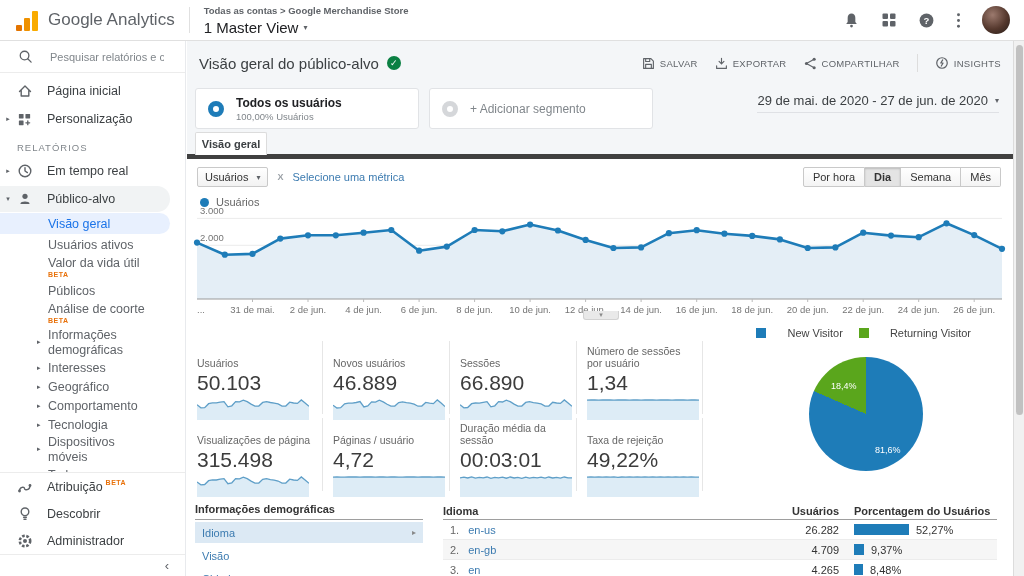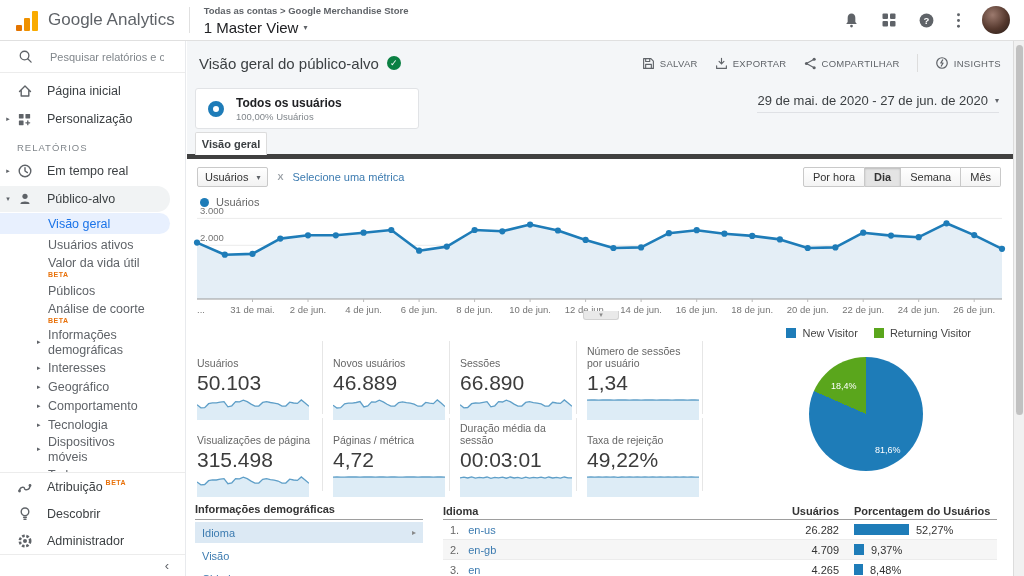--- a/index.html
+++ b/index.html
@@ -98,21 +98,21 @@
   .line-legend{position:absolute;top:37px;left:13px;display:flex;align-items:center;gap:7px;
        font-size:11px;color:#666;}
   .legend-dot{width:9px;height:9px;border-radius:50%;}
   #main-chart{position:absolute;top:46px;left:10px;overflow:visible;}
   .expander{position:absolute;top:152px;left:396px;width:36px;height:9px;background:#e9e9e9;
        border:1px solid #d2d2d2;border-top:none;border-radius:0 0 3px 3px;color:#8a8a8a;
        font-size:7px;line-height:7px;text-align:center;}
   .expander::after{content:"\25BE";}
 
   .pie-legend{position:absolute;top:168px;right:42px;display:flex;gap:16px;font-size:11px;color:#444;}
-  .pl-item{display:flex;align-items:center;gap:6px;}
+  .pl-item{display:flex;align-items:center;gap:21px;}
   .pl-sq{width:10px;height:10px;}
 
   .metrics{position:absolute;top:182px;left:8px;width:508px;display:grid;
        grid-template-columns:repeat(4,127px);grid-row-gap:4px;}
   .mcard{height:73px;padding:2px 8px 0 10px;border-left:1px solid #e6e6e6;}
   .mcard:nth-child(4n+1){border-left:none;padding-left:2px;}
   .mcard:nth-child(4n){border-right:1px solid #e6e6e6;}
   .m-label{height:26px;display:flex;align-items:flex-end;font-size:10.5px;color:#666;line-height:1.15;}
   .m-value{font-size:21px;color:#3c3c3c;margin:2px 0 1px;}
   .sparkline{width:112px;height:24px;}
@@ -377,20 +377,24 @@
         </span>
       </div>
     </div>
 
     <div class="seg-card" style="left:8px;width:224px;">
       <span class="seg-ring"></span>
       <span>
         <div class="seg-t1">Todos os usuários</div>
         <div class="seg-t2">100,00% Usuários</div>
       </span>
+    </div>
+    <div class="seg-card" style="left:242px;width:224px;">
+      <span class="seg-ring gray"></span>
+      <span class="seg-add">+ Adicionar segmento</span>
     </div>
     <div class="date-picker">
       <span>29 de mai. de 2020 - 27 de jun. de 2020</span>
       <span class="caret-sm">▾</span>
     </div>
 
     <div class="tab">Visão geral</div>
 
     <div class="panel">
       <div class="controls">
@@ -531,21 +535,21 @@
         </div>
         <div class="mcard">
           <div class="m-label">Visualizações de página</div>
           <div class="m-value">315.498</div>
           <svg class="sparkline" viewBox="0 0 112 24">
               <path d="M0 24 L0 9 L3.9 11.8 L7.7 11.5 L11.6 7.7 L15.4 6.9 L19.3 7 L23.2 6.2 L27 5.6 L30.9 10.7 L34.8 9.8 L38.6 5.6 L42.5 5.9 L46.3 4.2 L50.2 5.7 L54.1 8.1 L57.9 10.1 L61.8 10 L65.7 6.3 L69.5 5.6 L73.4 6.6 L77.2 7.1 L81.1 8 L85 10.1 L88.8 10 L92.7 6.2 L96.6 7 L100.4 7.4 L104.3 3.9 L108.1 6.9 L112 10.3 L112 24 Z" fill="#ddecf6"></path>
               <polyline points="0,9 3.9,11.8 7.7,11.5 11.6,7.7 15.4,6.9 19.3,7 23.2,6.2 27,5.6 30.9,10.7 34.8,9.8 38.6,5.6 42.5,5.9 46.3,4.2 50.2,5.7 54.1,8.1 57.9,10.1 61.8,10 65.7,6.3 69.5,5.6 73.4,6.6 77.2,7.1 81.1,8 85,10.1 88.8,10 92.7,6.2 96.6,7 100.4,7.4 104.3,3.9 108.1,6.9 112,10.3" fill="none" stroke="#5f9fc8" stroke-width="1.3"></polyline>
             </svg>
         </div>
         <div class="mcard">
-          <div class="m-label">Páginas / métrica</div>
+          <div class="m-label">Páginas / usuário</div>
           <div class="m-value">4,72</div>
           <svg class="sparkline" viewBox="0 0 112 24">
               <path d="M0 24 L0 4.1 L3.9 3.9 L7.7 4.1 L11.6 4.2 L15.4 4 L19.3 3.9 L23.2 4 L27 4.1 L30.9 4 L34.8 3.9 L38.6 4 L42.5 4.2 L46.3 3.9 L50.2 4 L54.1 4.1 L57.9 4 L61.8 3.9 L65.7 4.1 L69.5 4.2 L73.4 4 L77.2 3.9 L81.1 4 L85 4.1 L88.8 4 L92.7 3.9 L96.6 4 L100.4 4.2 L104.3 3.9 L108.1 4 L112 4.1 L112 24 Z" fill="#ddecf6"></path>
               <polyline points="0,4.1 3.9,3.9 7.7,4.1 11.6,4.2 15.4,4 19.3,3.9 23.2,4 27,4.1 30.9,4 34.8,3.9 38.6,4 42.5,4.2 46.3,3.9 50.2,4 54.1,4.1 57.9,4 61.8,3.9 65.7,4.1 69.5,4.2 73.4,4 77.2,3.9 81.1,4 85,4.1 88.8,4 92.7,3.9 96.6,4 100.4,4.2 104.3,3.9 108.1,4 112,4.1" fill="none" stroke="#5f9fc8" stroke-width="1.3"></polyline>
             </svg>
         </div>
         <div class="mcard">
           <div class="m-label">Duração média da sessão</div>
           <div class="m-value">00:03:01</div>
           <svg class="sparkline" viewBox="0 0 112 24">

